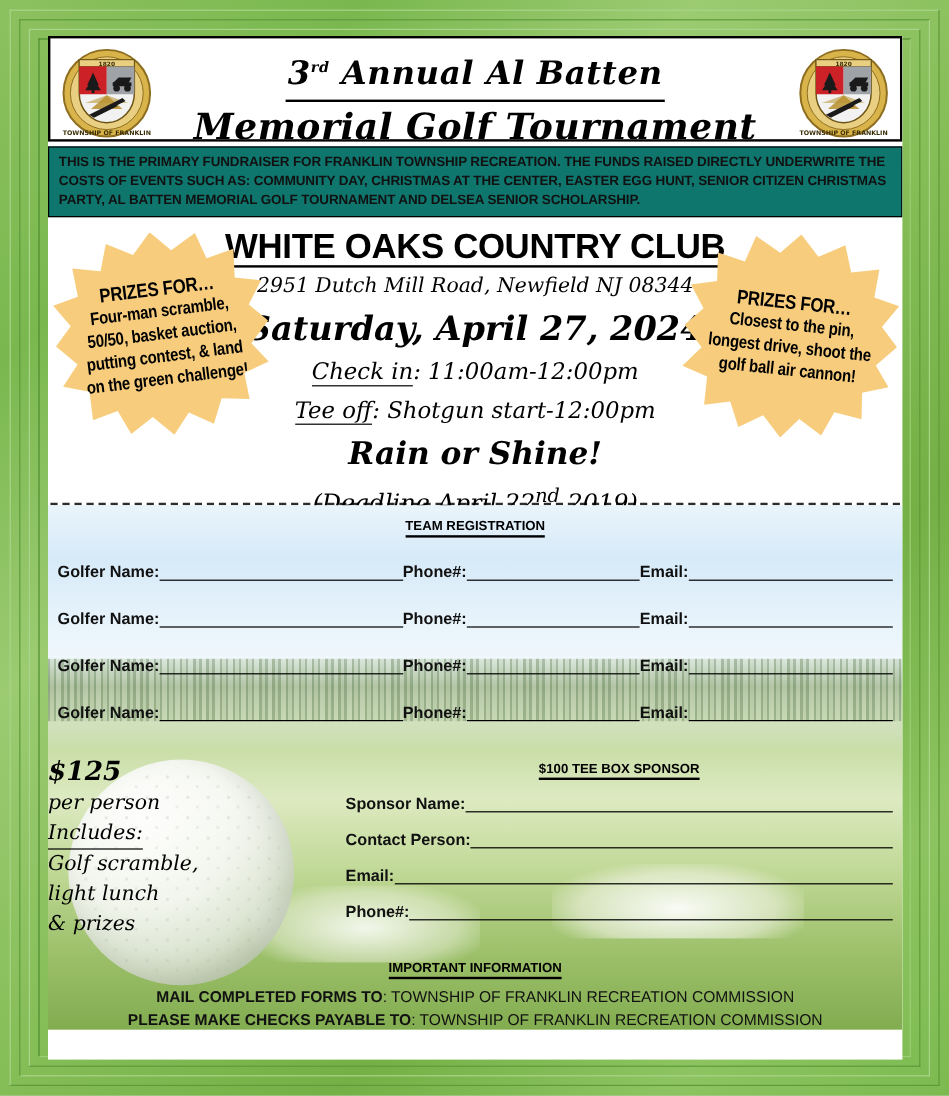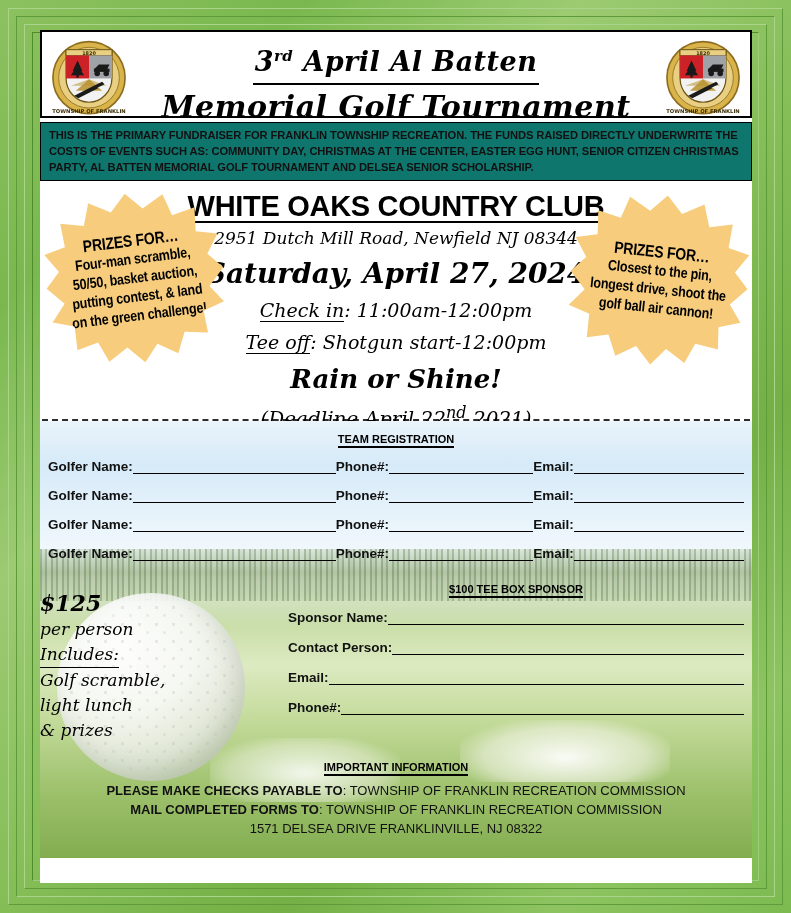--- a/index.html
+++ b/index.html
@@ -72,21 +72,21 @@
     color: #000;
     letter-spacing: .5px;
   }
   .title-line-1 {
     font-size: 27px;
     line-height: 40px;
     display: inline-block;
     border-bottom: 2px solid #000;
     padding: 0 2px 1px 2px;
   }
-  .title-line-1 sup { font-size: 15px; vertical-align: super; }
+  .title-line-1 sup { font-size: 12px; vertical-align: super; }
   .title-line-2 {
     font-size: 30px;
     line-height: 42px;
     display: block;
     margin-top: 1px;
   }
 
   
   .blurb {
     margin-top: 4px;
@@ -267,21 +267,21 @@
     border-bottom: 2px solid #000;
     padding-bottom: 1px;
   }
   .reg-block {
     position: relative;
     padding: 12px 8px 0 8px;
   }
   .reg-row {
     display: flex;
     align-items: flex-end;
-    margin-top: 14px;
+    margin-top: 24px;
     font-family: "Liberation Sans", sans-serif;
     font-size: 13.5px;
     font-weight: bold;
     color: #111;
   }
   .reg-row .lbl { white-space: nowrap; }
   .reg-row .rule {
     border-bottom: 1.6px solid #000;
     height: 15px;
   }
@@ -337,20 +337,21 @@
     font-family: "DejaVu Serif", serif;
     font-style: italic;
     font-size: 17px;
     line-height: 25px;
   }
   .price-line.u { display: inline-block; border-bottom: 1.4px solid #000; }
 
   .sponsor-col {
     flex: 1;
     padding-right: 8px;
+    margin-top: 12px;
   }
   .sponsor-row {
     display: flex;
     align-items: flex-end;
     margin-top: 15px;
     font-family: "Liberation Sans", sans-serif;
     font-size: 13.5px;
     font-weight: bold;
     color: #111;
   }
@@ -429,21 +430,21 @@
         <g fill="#b8912d">
           <path d="M50 54 l-16 14 h32 z" opacity=".85"></path>
           <path d="M50 54 l-22 8 h44 z" opacity=".55"></path>
         </g>
         <path d="M32 74 l24 -12 l5 3 l-24 12 z" fill="#1a1a1a"></path>
         <path d="M56 62 l10 -5 l3 3 l-10 5 z" fill="#1a1a1a"></path>
         <text x="50" y="95" font-family="DejaVu Sans, sans-serif" font-size="6.4" font-weight="bold" fill="#3a2d06" text-anchor="middle">TOWNSHIP OF FRANKLIN</text>
       </svg>
 
       <div class="title-text">
-        <div class="title-line title-line-1"><span>3</span><sup>rd</sup> <span>April Al Batten</span></div>
+        <div class="title-line title-line-1"><span>3</span><sup>rd</sup> <span>Annual Al Batten</span></div>
         <div class="title-line title-line-2">Memorial  Golf Tournament</div>
       </div>
     </div>
 
     <div class="blurb">
       <p>THIS IS THE PRIMARY FUNDRAISER FOR FRANKLIN TOWNSHIP RECREATION. THE FUNDS RAISED DIRECTLY UNDERWRITE THE COSTS OF EVENTS SUCH AS: COMMUNITY DAY, CHRISTMAS AT THE CENTER, EASTER EGG HUNT, SENIOR CITIZEN CHRISTMAS PARTY, AL BATTEN MEMORIAL GOLF TOURNAMENT AND DELSEA SENIOR SCHOLARSHIP.</p>
     </div>
 
     <div class="details">
 
@@ -460,21 +461,21 @@
           <span>Closest to the pin, longest drive, shoot the golf ball air cannon!</span>
         </div>
       </div>
 
       <div class="venue">WHITE OAKS COUNTRY CLUB</div>
       <div class="address">2951 Dutch Mill Road, Newfield NJ 08344</div>
       <div class="date-line"><span>Saturday, April 27, 2024</span></div>
       <div class="time-line"><span class="u">Check in</span><span>: 11:00am-12:00pm</span></div>
       <div class="time-line"><span class="u">Tee off</span><span>: Shotgun start-12:00pm</span></div>
       <div class="rain">Rain or Shine!</div>
-      <div class="deadline"><span>(Deadline April 22</span><sup>nd</sup><span> 2021)</span></div>
+      <div class="deadline"><span>(Deadline April 22</span><sup>nd</sup><span> 2019)</span></div>
     </div>
 
     <div class="tear"></div>
 
     <div class="lower">
       <div class="treeline"></div>
       <div class="sandtrap"></div>
       <div class="sandtrap2"></div>
 
       <div class="reg-block">
@@ -549,22 +550,22 @@
           <div class="sponsor-row">
             <span>Phone#:</span>
             <span class="rule"></span>
           </div>
         </div>
       </div>
 
       <div class="info">
         <div class="section-title"><span>IMPORTANT INFORMATION</span></div>
         <div class="info-lines">
+          <div class="info-line"><b>MAIL COMPLETED FORMS TO</b><span>: TOWNSHIP OF FRANKLIN RECREATION COMMISSION</span></div>
           <div class="info-line"><b>PLEASE MAKE CHECKS PAYABLE TO</b><span>: TOWNSHIP OF FRANKLIN RECREATION COMMISSION</span></div>
-          <div class="info-line"><b>MAIL COMPLETED FORMS TO</b><span>: TOWNSHIP OF FRANKLIN RECREATION COMMISSION</span></div>
           <div class="info-line">1571 DELSEA DRIVE FRANKLINVILLE, NJ 08322</div>
 
         </div>
       </div>
 
     </div>
   </div>
 </div>
 
 </body></html>

